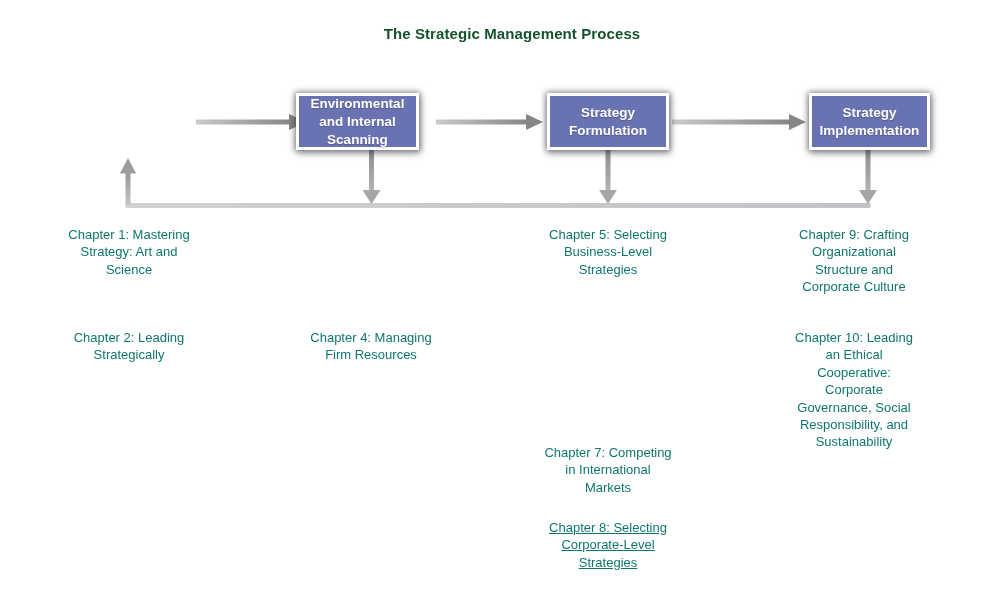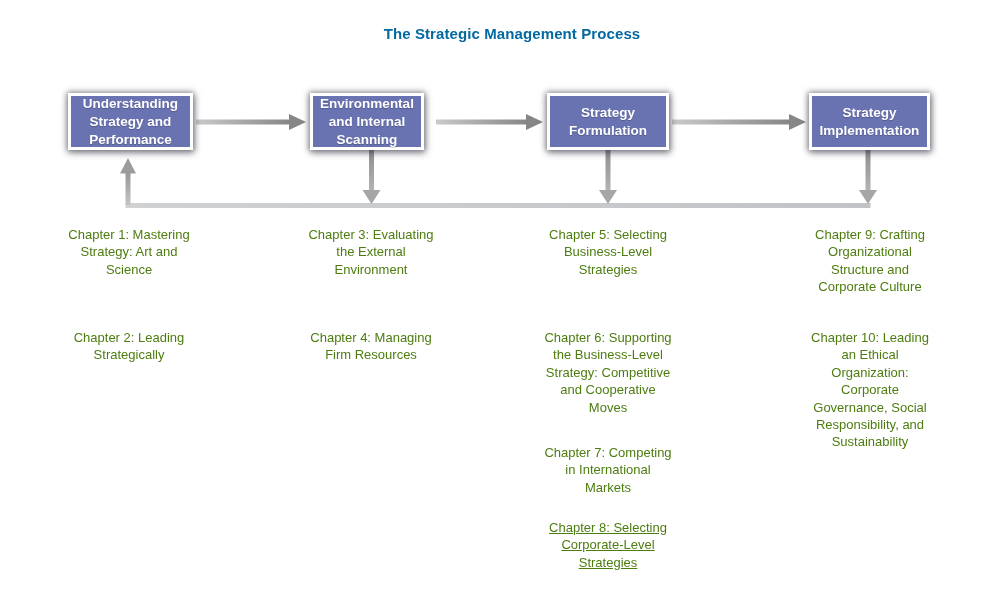--- a/index.html
+++ b/index.html
@@ -12,21 +12,21 @@
     font-family: "Liberation Sans", sans-serif;
   }
   .title {
     position: absolute;
     top: 25px;
     left: 262px;
     width: 500px;
     text-align: center;
     font-size: 15px;
     font-weight: bold;
-    color: #0369a1;
+    color: #14532d;
     letter-spacing: 0.1px;
   }
   .connectors {
     position: absolute;
     top: 0; left: 0;
     width: 1000px;
     height: 600px;
   }
   .stage-box {
     position: absolute;
@@ -43,36 +43,36 @@
   .stage-box .label {
     white-space: pre-line;
     text-align: center;
     color: #ffffff;
     font-size: 13.5px;
     font-weight: bold;
     line-height: 18px;
     text-shadow: 0 1px 1px rgba(0,0,0,0.22);
   }
   .box-1 { left: 68px;  width: 125px; }
-  .box-2 { left: 310px; width: 114px; }
+  .box-2 { left: 296px; width: 123px; }
   .box-3 { left: 547px; width: 122px; }
   .box-4 { left: 809px; width: 121px; }
   .chapter {
     position: absolute;
     width: 190px;
     white-space: pre-line;
     text-align: center;
     font-size: 13px;
     line-height: 17.4px;
-    color: #4d7c0f;
+    color: #0f766e;
   }
   .col-1 { left: 34px; }
   .col-2 { left: 276px; }
   .col-3 { left: 513px; }
-  .col-4 { left: 775px; }
+  .col-4 { left: 759px; }
   .row-a { top: 226px; }
   .row-b { top: 329px; }
   .row-c { top: 444px; text-align: center; }
   .row-d { top: 519px; text-decoration: underline; }
 </style>
 </head>
 <body>
 
 <div class="canvas">
 
@@ -124,71 +124,58 @@
     <g>
       <rect x="605.5" y="150" width="5" height="40" fill="url(#gradDown)"></rect>
       <polygon points="599,190 617,190 608,204" fill="#A6A6A6"></polygon>
     </g>
     <g>
       <rect x="865.5" y="150" width="5" height="40" fill="url(#gradDown)"></rect>
       <polygon points="859,190 877,190 868,204" fill="#A6A6A6"></polygon>
     </g>
   </svg>
 
-  <div class="stage-box box-1">
-    <div class="label">Understanding
-Strategy and
-Performance</div>
-  </div>
   <div class="stage-box box-2">
     <div class="label">Environmental
 and Internal
 Scanning</div>
   </div>
   <div class="stage-box box-3">
     <div class="label">Strategy
 Formulation</div>
   </div>
   <div class="stage-box box-4">
     <div class="label">Strategy
 Implementation</div>
   </div>
 
   <div class="chapter col-1 row-a">Chapter 1: Mastering
 Strategy: Art and
 Science</div>
   <div class="chapter col-1 row-b">Chapter 2: Leading
 Strategically</div>
 
-  <div class="chapter col-2 row-a">Chapter 3: Evaluating
-the External
-Environment</div>
   <div class="chapter col-2 row-b">Chapter 4: Managing
 Firm Resources</div>
 
   <div class="chapter col-3 row-a">Chapter 5: Selecting
 Business-Level
 Strategies</div>
-  <div class="chapter col-3 row-b">Chapter 6: Supporting
-the Business-Level
-Strategy: Competitive
-and Cooperative
-Moves</div>
   <div class="chapter col-3 row-c">Chapter 7: Competing
 in International
 Markets</div>
   <div class="chapter col-3 row-d">Chapter 8: Selecting
 Corporate-Level
 Strategies</div>
 
   <div class="chapter col-4 row-a">Chapter 9: Crafting
 Organizational
 Structure and
 Corporate Culture</div>
   <div class="chapter col-4 row-b">Chapter 10: Leading
 an Ethical
-Organization:
+Cooperative:
 Corporate
 Governance, Social
 Responsibility, and
 Sustainability</div>
 
 </div>
 
 </body></html>

